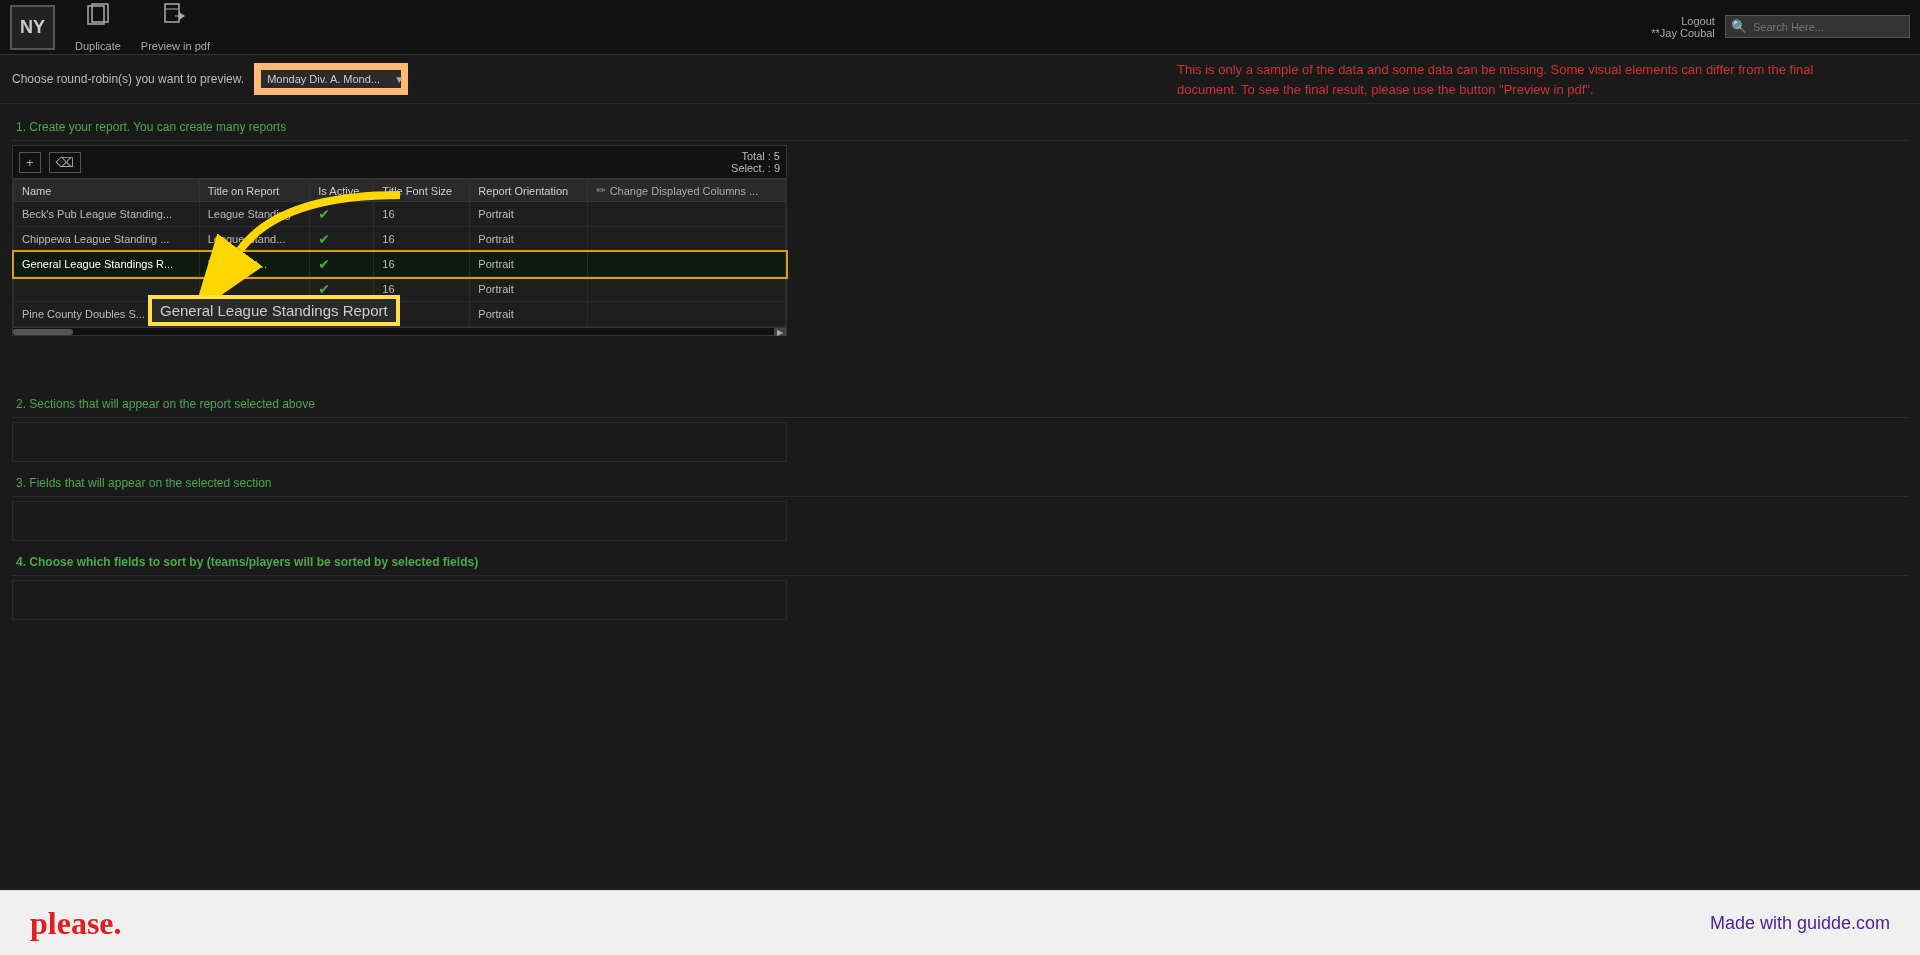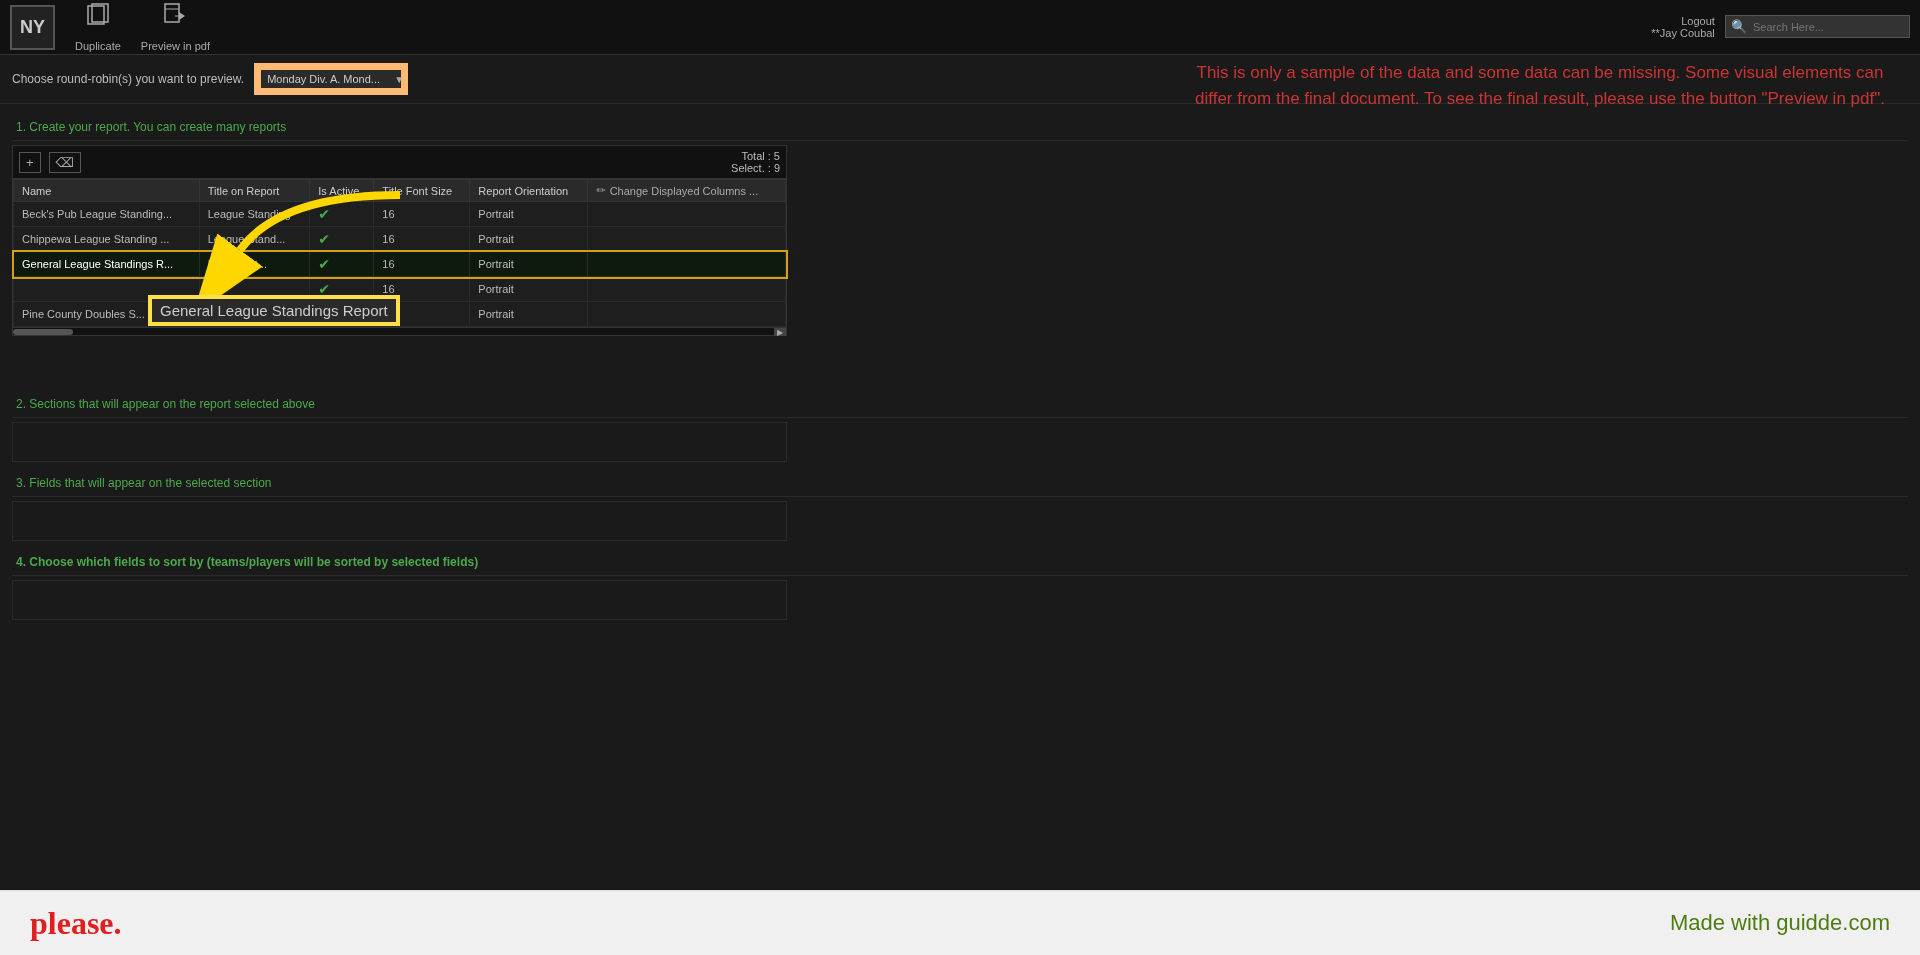--- a/index.html
+++ b/index.html
@@ -130,24 +130,24 @@
       transform: translateY(-50%);
       color: #aaa;
       pointer-events: none;
       font-size: 10px;
     }
 
     
     .warning-msg {
       position: absolute;
       top: 60px;
-      right: 30px;
+      right: 43px;
       color: #cc3333;
-      font-size: 17px;
-      text-align: center;
+      font-size: 13px;
+      text-align: left;
       max-width: 700px;
       line-height: 1.5;
     }
 
     
     .main-content {
       padding: 10px 12px;
     }
 
     
@@ -311,22 +311,22 @@
       padding: 0 30px;
       border-top: 1px solid #ddd;
     }
     .footer-logo {
       color: #e02020;
       font-size: 32px;
       font-weight: bold;
       font-family: Georgia, serif;
     }
     .footer-made {
-      color: #4d7c0f;
-      font-size: 22px;
+      color: #4c1d95;
+      font-size: 18px;
       margin-left: 48px;
     }
   </style>
 </head>
 <body>
 
 <div class="header">
   <div class="header-left">
     <div class="logo">NY</div>
     <div class="header-btn">

